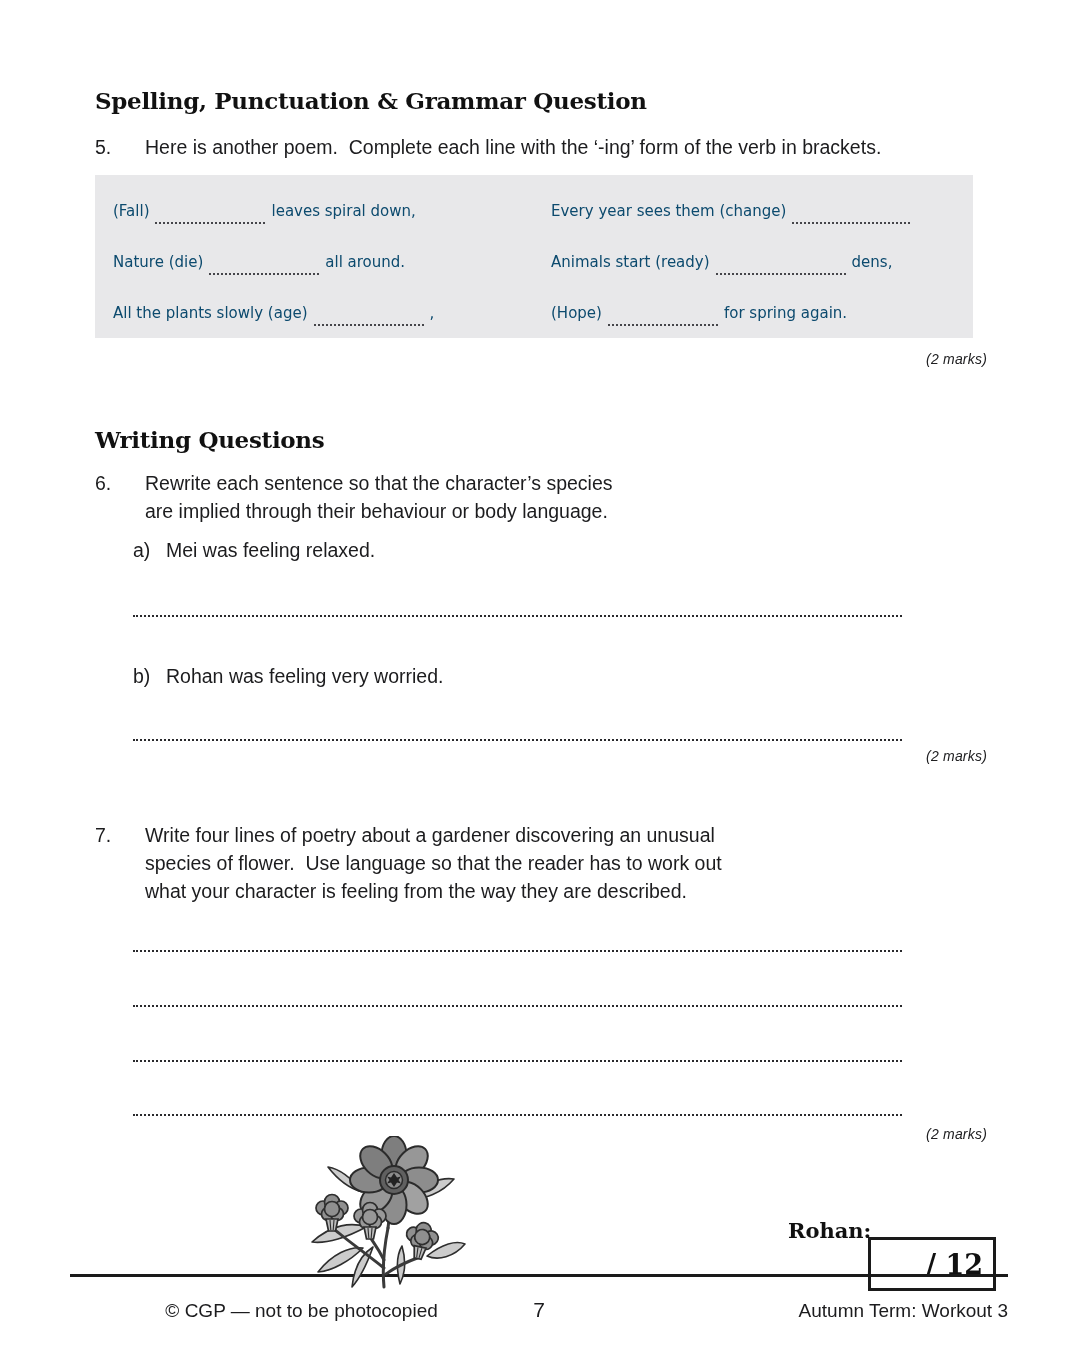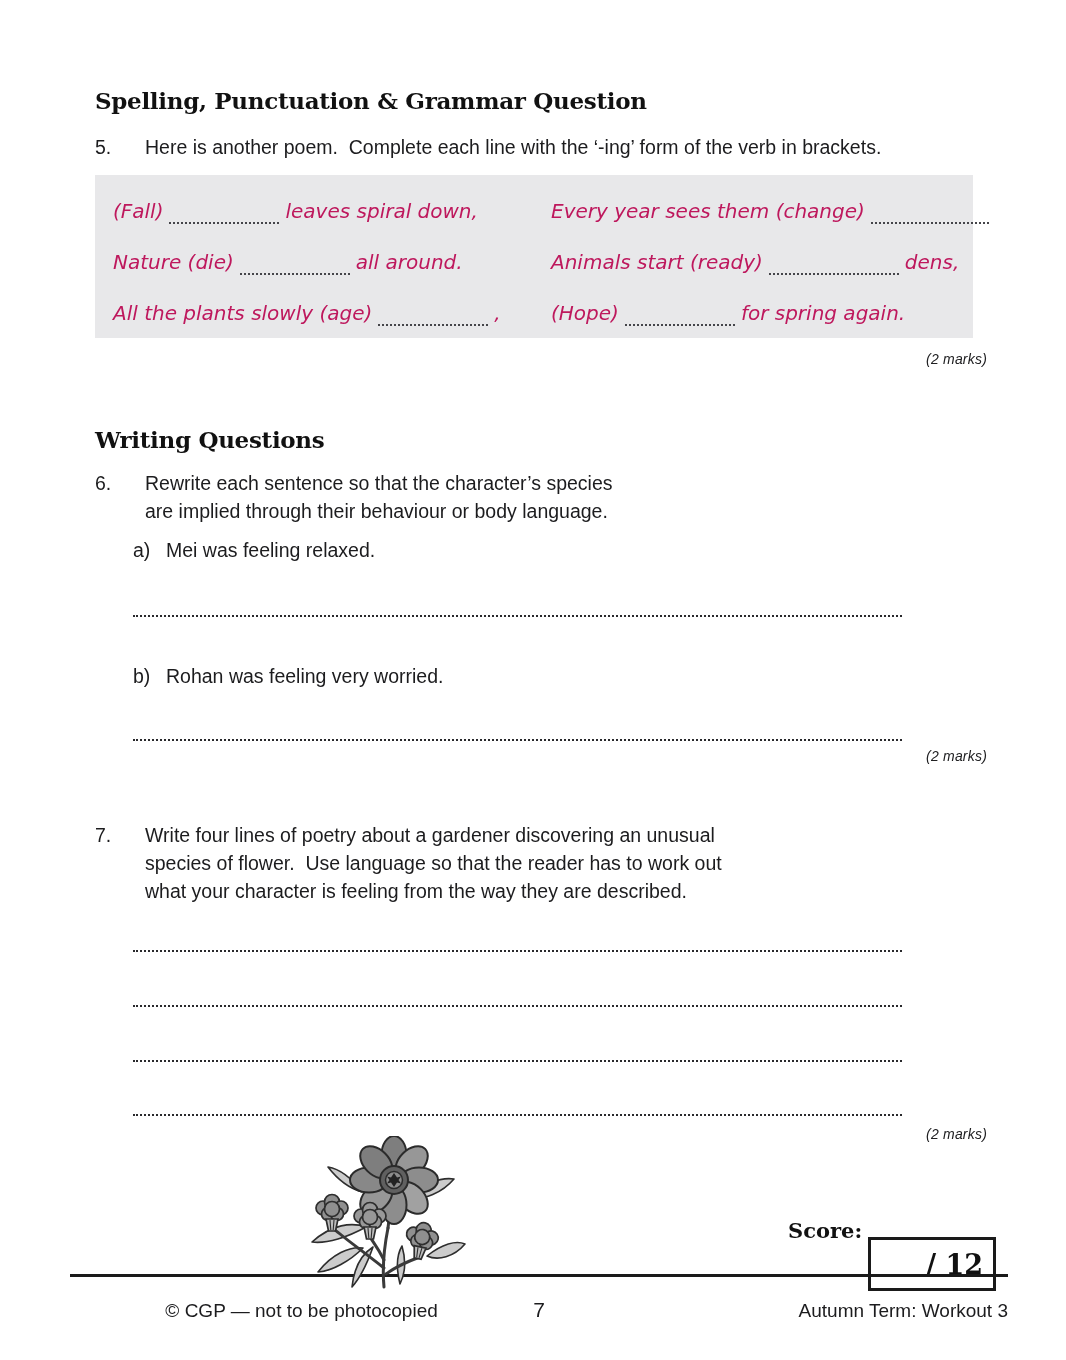--- a/index.html
+++ b/index.html
@@ -34,21 +34,21 @@
     position:absolute;left:95px;top:175px;
     width:878px;height:163px;
     background:#e8e8ea;
     display:grid;grid-template-columns:438px 1fr;
     padding:10px 0 0 18px;box-sizing:border-box;
     row-gap:0;
   }
   .poem-line{
     height:51px;display:flex;align-items:center;
     font-family:"DejaVu Sans",sans-serif;
-    font-style:italic;font-size:20px;color:#be185d;
+    font-size:15px;color:#0c4a6e;
     white-space:nowrap;
   }
   .blank{
     display:inline-block;height:16px;
     border-bottom:2px dotted #45454a;
     margin:0 6px;transform:translateY(4px);
   }
   .w110{width:110px;}
   .w118{width:118px;}
   .w130{width:130px;}
@@ -253,21 +253,21 @@
           <circle cx="9" cy="-2" r="7"></circle>
         <circle cx="-4" cy="4" r="6.5"></circle>
           <circle cx="5" cy="4" r="6.5"></circle>
           <circle cx="0" cy="-1" r="7.5"></circle>
       </g>
       <path d="M-6,9 L6,9 L3.5,21 L-3.5,21 Z" fill="#bdbdbd" stroke="#2e2e2e" stroke-width="1.7"></path>
       <path d="M-2,10 L-1.2,20 M2,10 L1.2,20" stroke="#2e2e2e" stroke-width="1.1" fill="none"></path>
     </g>
   </svg>
 
-  <div class="score-label">Score:</div>
+  <div class="score-label">Rohan:</div>
   <div class="score-box">
     <span class="score-value">/ 12</span>
   </div>
 
   <div class="footer-rule"></div>
 
   <div class="footer">
     <span class="f-left">© CGP — not to be photocopied</span>
     <span class="f-center">7</span>
     <span class="f-right">Autumn Term: Workout 3</span>

